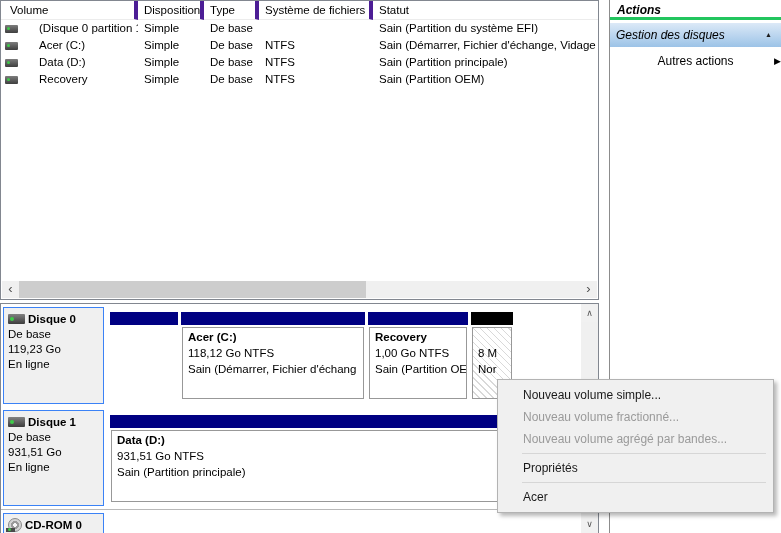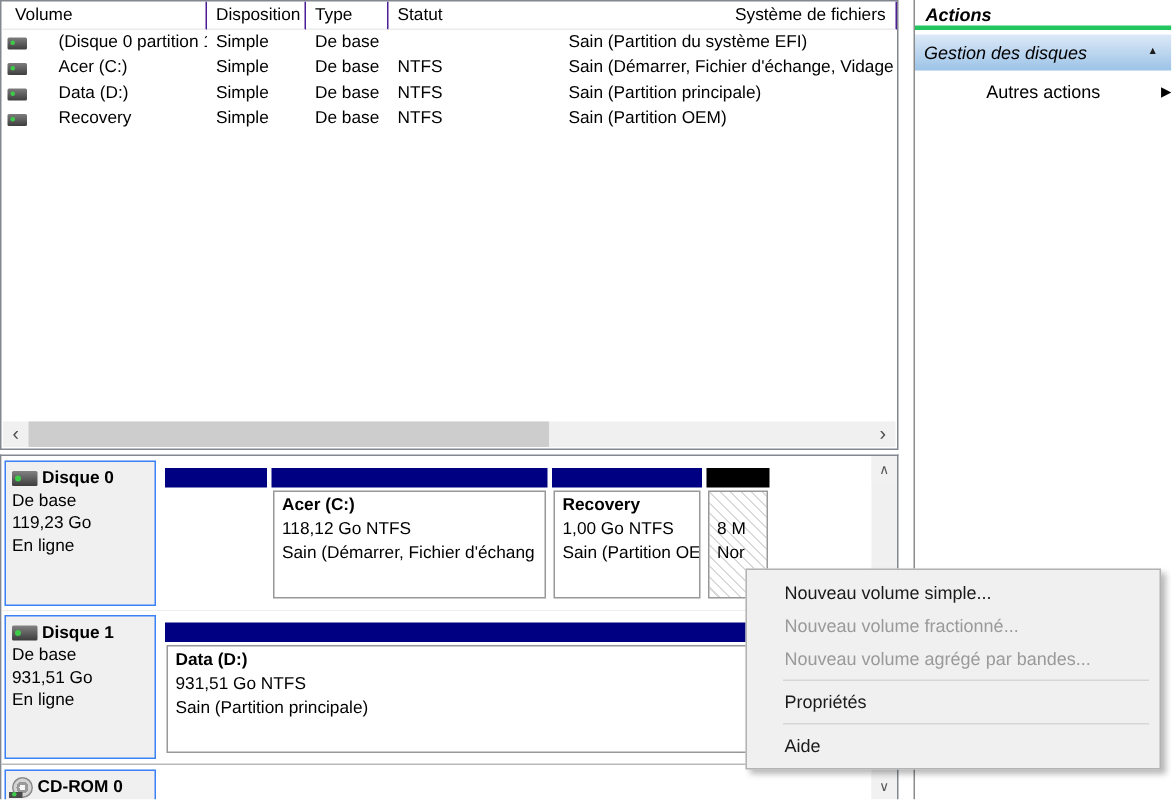--- a/index.html
+++ b/index.html
@@ -6,21 +6,21 @@
   body{
     width:781px;height:533px;overflow:hidden;background:#fff;color:#000;
     font-family:"Liberation Sans","DejaVu Sans",sans-serif;font-size:11.5px;
   }
   .app{position:relative;width:781px;height:533px;overflow:hidden;background:#fff;}
 
   
   .volume-pane{position:absolute;left:0;top:0;width:599px;height:300px;
     border:1px solid #828790;background:#fff;box-sizing:border-box;overflow:hidden;}
   .vt-header{display:flex;height:19px;line-height:18px;}
-  .hc{box-sizing:border-box;border-right:1px solid #4c1d95;border-bottom:1px solid #ececec;
+  .hc{box-sizing:border-box;border-right:4px solid #4c1d95;border-bottom:1px solid #ececec;
     padding-left:6px;overflow:hidden;white-space:nowrap;}
   .c0{width:137px}.c1{width:66px}.c2{width:55px}.c3{width:114px}
   .c4{flex:1;border-right:none;}
   .hc.c0{padding-left:9px;}
   .vt-row{display:flex;height:17px;line-height:17px;}
   .rc{box-sizing:border-box;padding-left:6px;white-space:nowrap;overflow:hidden;}
   .rc.c0{padding-left:4px;display:flex;align-items:center;gap:21px;}
   .vol-icon{flex:0 0 auto;width:13px;height:8px;border-radius:1px;
     background:linear-gradient(#7d7d7d,#3e3e3e);position:relative;}
   .vol-icon::after{content:"";position:absolute;left:2px;top:2px;width:3px;height:3px;
@@ -94,22 +94,22 @@
 </head>
 <body>
 
 <div class="app">
 
   <div class="volume-pane">
     <div class="vt-header">
       <div class="hc c0">Volume</div>
       <div class="hc c1">Disposition</div>
       <div class="hc c2">Type</div>
+      <div class="hc c3">Système de fichiers</div>
       <div class="hc c4">Statut</div>
-      <div class="hc c3">Système de fichiers</div>
     </div>
 
     <div class="vt-row">
       <div class="rc c0">
           <span class="vol-icon"></span>
           <span>(Disque 0 partition 1)</span>
         </div>
       <div class="rc c1">Simple</div>
       <div class="rc c2">De base</div>
       <div class="rc c3"></div>
@@ -242,16 +242,16 @@
     </div>
   </div>
 
   <div class="ctx-menu">
     <div class="mi">Nouveau volume simple...</div>
     <div class="mi disabled">Nouveau volume fractionné...</div>
     <div class="mi disabled">Nouveau volume agrégé par bandes...</div>
     <div class="msep"></div>
     <div class="mi">Propriétés</div>
     <div class="msep"></div>
-    <div class="mi">Aide</div>
+    <div class="mi">Acer</div>
   </div>
 
 </div>
 
 </body></html>

